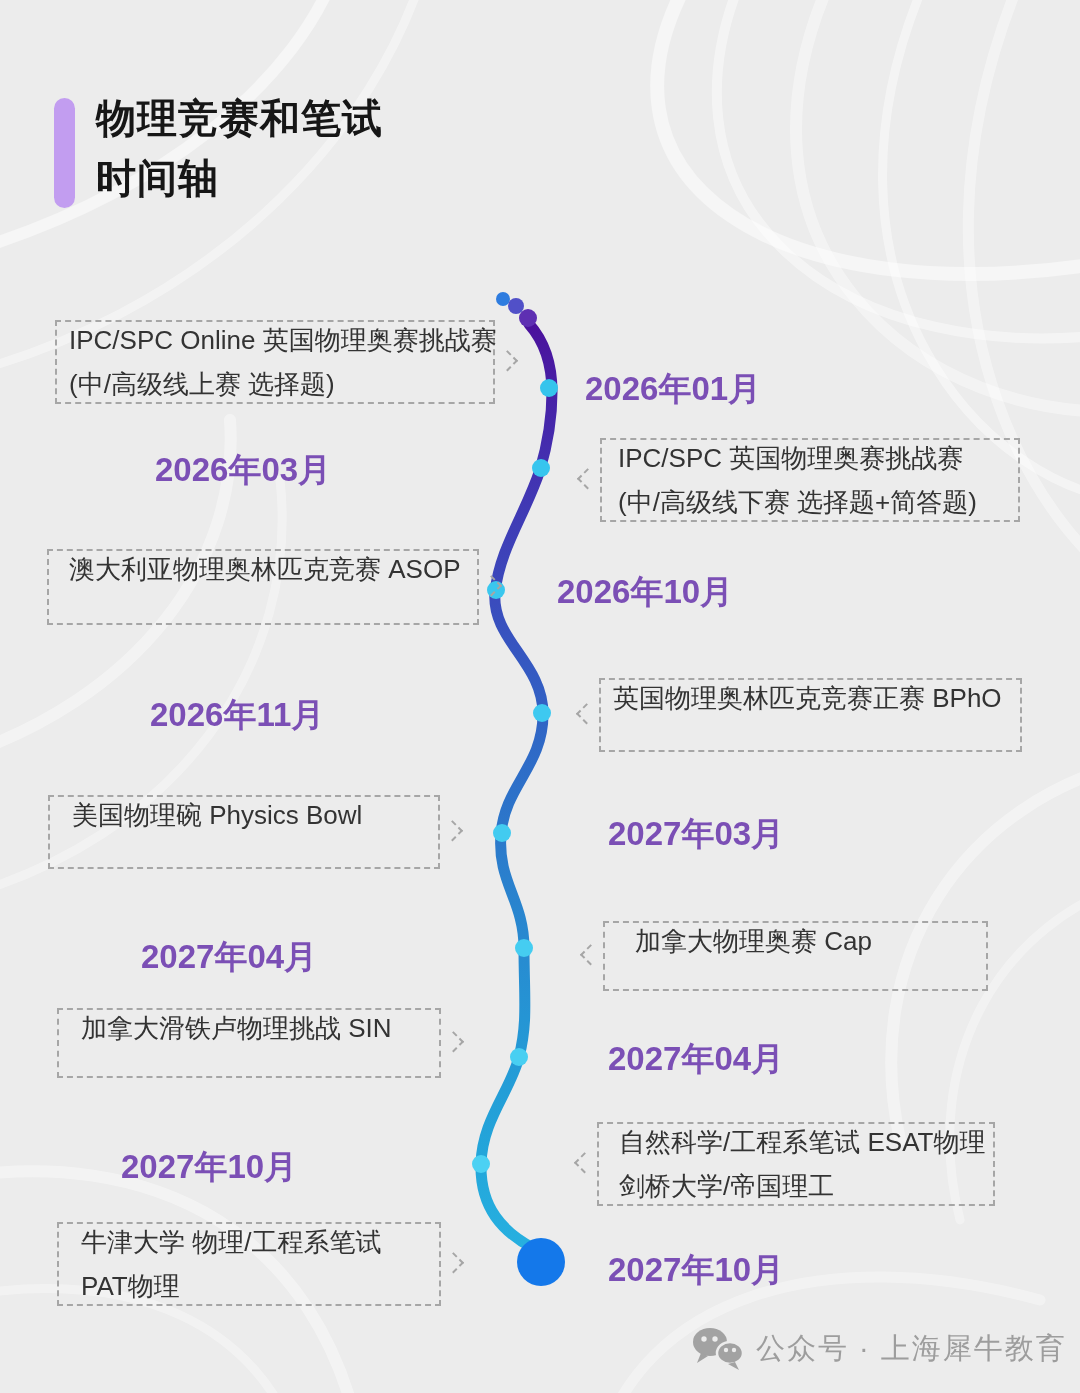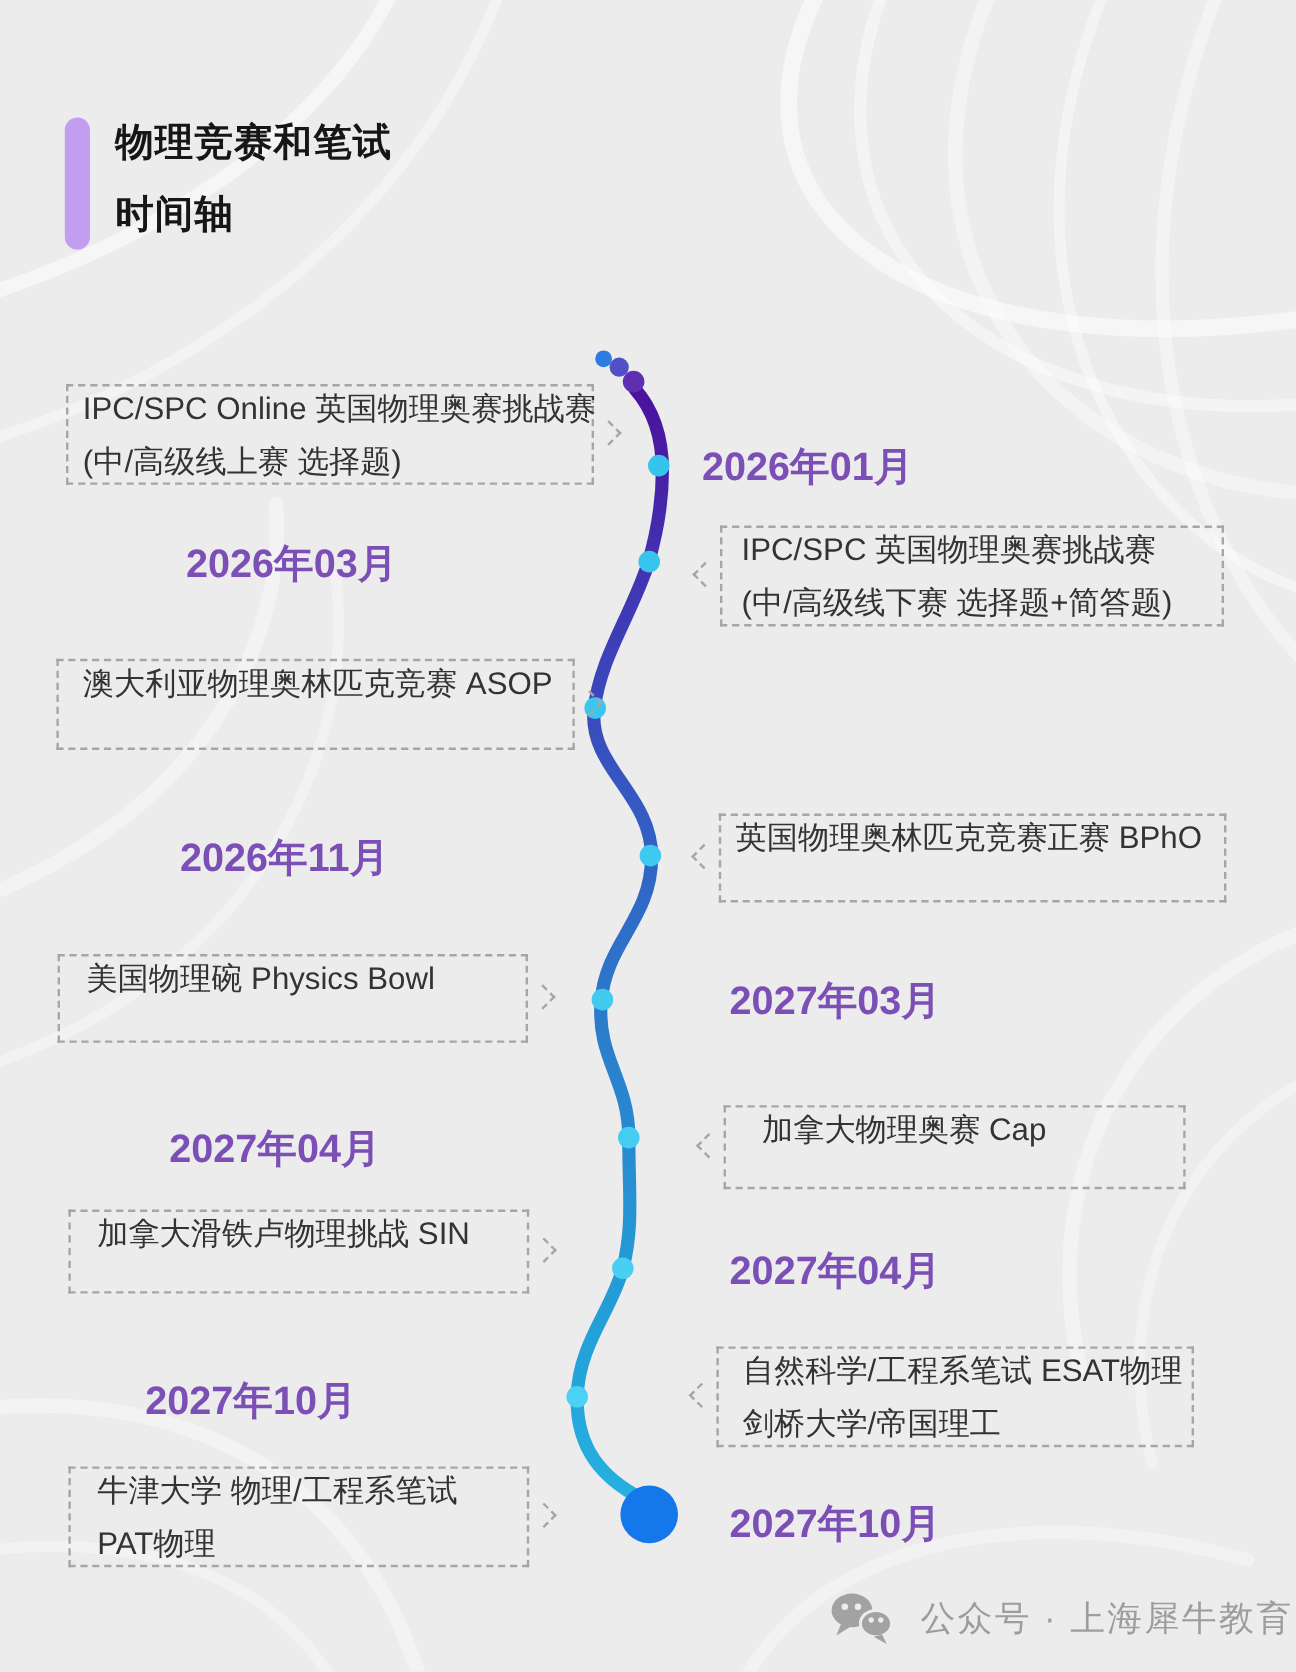--- a/index.html
+++ b/index.html
@@ -11,21 +11,21 @@
   .bg-texture{position:absolute;inset:0;z-index:0;}
   .layer{position:absolute;inset:0;z-index:1;}
 
   
   .title-bar{
     position:absolute;left:54px;top:98px;width:21px;height:110px;
     background:#c29df0;border-radius:12px;
   }
   .page-title{
     position:absolute;left:96px;top:88px;
-    font-size:32px;line-height:60px;font-weight:800;color:#161616;
+    font-size:40px;line-height:60px;font-weight:800;color:#161616;
     letter-spacing:1px;
   }
 
   
   .timeline-svg{position:absolute;inset:0;z-index:1;}
 
   
   .box{
     position:absolute;box-sizing:border-box;z-index:2;
     border:2px dashed #a6a6a6;
@@ -61,21 +61,21 @@
   .e7b{left:57px;top:1008px;width:384px;height:70px;padding-left:22px;}
   .e7d{left:608px;top:1037px;}
   .e8b{left:597px;top:1122px;width:398px;height:84px;padding-left:20px;}
   .e8d{left:121px;top:1145px;width:300px;}
   .e9b{left:57px;top:1222px;width:384px;height:84px;padding-left:22px;}
   .e9d{left:608px;top:1248px;}
 
   
   .footer{
     position:absolute;left:690px;top:1326px;z-index:2;
-    display:flex;align-items:center;gap:21px;
+    display:flex;align-items:center;gap:10px;
   }
   .footer-label{font-size:29px;color:#9d9d9d;letter-spacing:2px;white-space:nowrap;}
 </style>
 </head>
 <body>
 
 <svg class="bg-texture" viewBox="0 0 1080 1393">
   <g fill="none" stroke="#ffffff" stroke-linecap="round">
     <path d="M700 -40 C 560 180, 780 320, 1120 260" stroke-width="14" opacity="0.5"></path>
     <path d="M760 -60 C 620 200, 840 380, 1140 330" stroke-width="10" opacity="0.45"></path>
@@ -150,20 +150,21 @@
   <div class="box e2b">
     <div class="line">IPC/SPC 英国物理奥赛挑战赛</div>
     <div class="line">(中/高级线下赛 选择题+简答题)</div>
     <span class="tail tail-left"></span>
   </div>
 
   <div class="box e3b">
     <div class="line">澳大利亚物理奥林匹克竞赛 ASOP</div>
     <span class="tail tail-right"></span>
   </div>
+  <div class="date e3d">2026年10月</div>
 
   <div class="date ra e4d">2026年11月</div>
   <div class="box e5b">
     <div class="line">美国物理碗 Physics Bowl</div>
     <span class="tail tail-right"></span>
   </div>
 
   <div class="box e4b">
     <div class="line">英国物理奥林匹克竞赛正赛 BPhO</div>
     <span class="tail tail-left"></span>

